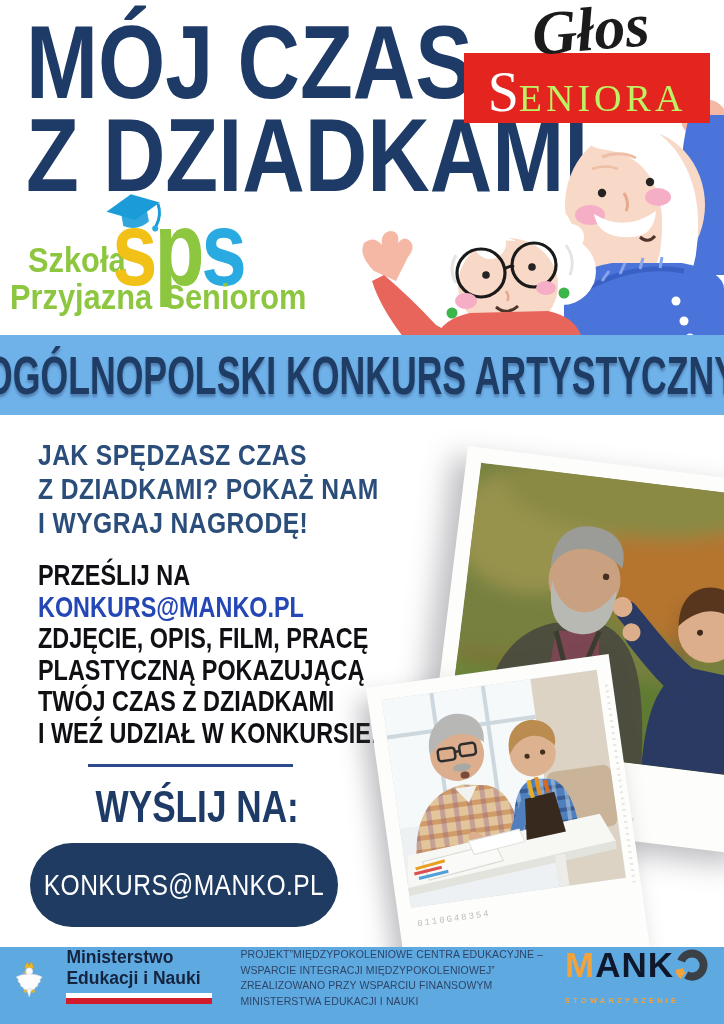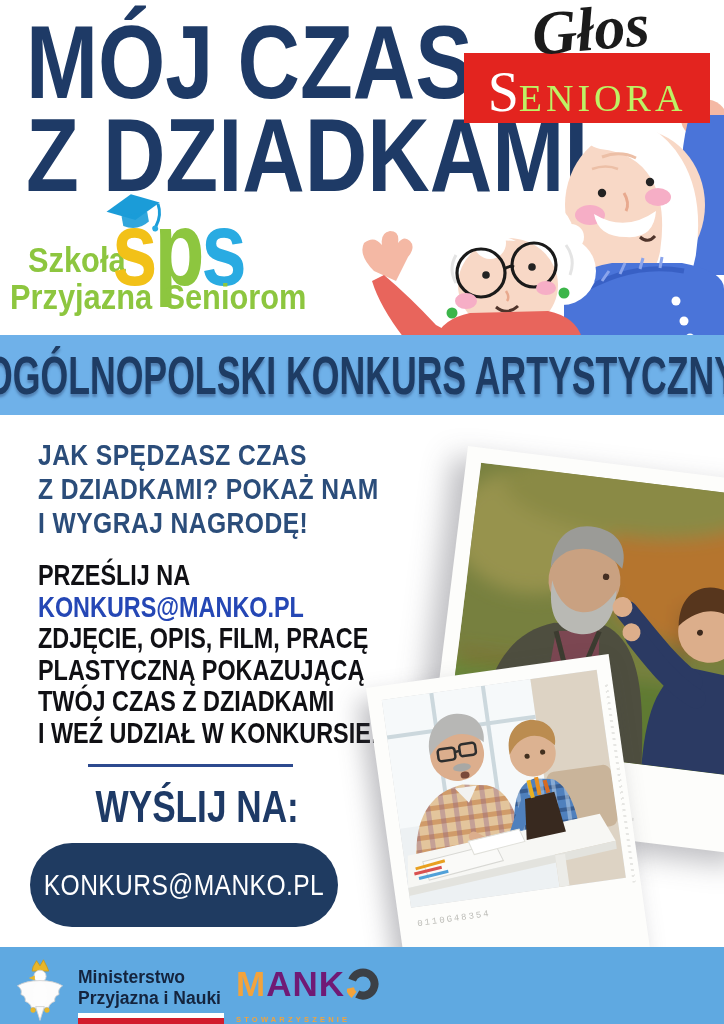--- a/index.html
+++ b/index.html
@@ -55,30 +55,30 @@
       transform-origin:0 0;box-shadow:-10px 12px 24px rgba(70,70,80,.35);z-index:3;}
   .photo{display:block;background:#ddd;}
   .ticks-v{position:absolute;right:5px;top:30px;width:3px;height:200px;opacity:.5;
            background:repeating-linear-gradient(to bottom,#cfcfcb 0 2px,transparent 2px 6px);}
   .ticks-h{position:absolute;left:40px;bottom:20px;height:3px;width:170px;opacity:.5;
            background:repeating-linear-gradient(to right,#cfcfcb 0 2px,transparent 2px 6px);}
   .serial{position:absolute;left:18px;bottom:52px;font-family:"Liberation Mono",monospace;
           font-size:9px;letter-spacing:2px;color:#bdbdb8;}
   
   .footer{position:absolute;left:0;top:947px;width:724px;height:77px;background:#5fa9e1;
-          display:flex;align-items:flex-end;box-sizing:border-box;padding:0 14px;gap:12px;z-index:7;}
+          display:flex;align-items:flex-start;box-sizing:border-box;padding:0 14px;gap:22px;z-index:7;}
   .ministry{line-height:21px;font-size:17.5px;font-weight:600;color:#14243e;}
   .flag{width:146px;margin-top:4px;}
   .flag .w{height:5px;background:#fff;}
   .flag .r{height:6px;background:#d21c2c;}
   .project{flex:1;margin-left:6px;font-size:10.5px;line-height:15.5px;color:#2d4568;
            letter-spacing:.1px;white-space:nowrap;}
   .manko{margin-right:2px;text-align:left;}
   .manko-word{font-size:35px;font-weight:bold;letter-spacing:1px;line-height:1;display:flex;align-items:center;}
-  .manko-word .m{color:#f2a33c}.manko-word .ank{color:#701a75}
+  .manko-word .m{color:#f2a33c}.manko-word .ank{color:#0f172a}
   .manko-sub{font-size:7.5px;letter-spacing:3.2px;color:#f2a33c;margin-top:14px;font-weight:bold;}
   svg{display:block}
 </style>
 </head>
 <body>
 
 <div class="poster">
 
   <div class="title">
     <div>MÓJ CZAS</div>
@@ -292,25 +292,31 @@
       <circle cx="30" cy="21" r="7" fill="#fdfdfd" stroke="#d8d8d8"></circle>
       <path d="M24,20 l-7,3 l7,3 z" fill="#e8b62a"></path>
       <path d="M30,26 Q14,26 4,32 Q10,36 8,42 Q14,44 13,50 Q19,52 20,57 Q26,56 27,62 L30,58 L33,62 Q34,56 40,57 Q41,52 47,50 Q46,44 52,42 Q50,36 56,32 Q46,26 30,26 Z" fill="#fcfcfc" stroke="#cfcfcf"></path>
       <ellipse cx="30" cy="42" rx="8" ry="14" fill="#fdfdfd"></ellipse>
       <path d="M25,56 L30,72 L35,56 Z" fill="#fcfcfc" stroke="#cfcfcf"></path>
       <circle cx="22" cy="60" r="3" fill="#e8b62a"></circle>
       <circle cx="38" cy="60" r="3" fill="#e8b62a"></circle>
     </svg>
     <div class="ministry">
       <div>Ministerstwo</div>
-      <div>Przyjazna i Nauki</div>
+      <div>Edukacji i Nauki</div>
       <div class="flag">
         <div class="w"></div>
           <div class="r"></div>
       </div>
+    </div>
+    <div class="project">
+      <div>PROJEKT”MIĘDZYPOKOLENIOWE CENTRA EDUKACYJNE –</div>
+      <div>WSPARCIE INTEGRACJI MIĘDZYPOKOLENIOWEJ”</div>
+      <div>ZREALIZOWANO PRZY WSPARCIU FINANSOWYM</div>
+      <div>MINISTERSTWA EDUKACJI I NAUKI</div>
     </div>
     <div class="manko">
       <div class="manko-word">
         <span class="m">M</span>
           <span class="ank">ANK</span>
           <svg width="32" height="32" viewBox="0 0 36 36" style="margin-left:2px">
           <path d="M5.8,13.6 A13,13 0 1 1 11.5,29.3" fill="none" stroke="#3b4046" stroke-width="9"></path>
           <g transform="translate(-2,2)">
             <path d="M10,28.2 A13,13 0 0 1 5.3,20.7" fill="none" stroke="#f2a33c" stroke-width="9"></path>
           </g>

